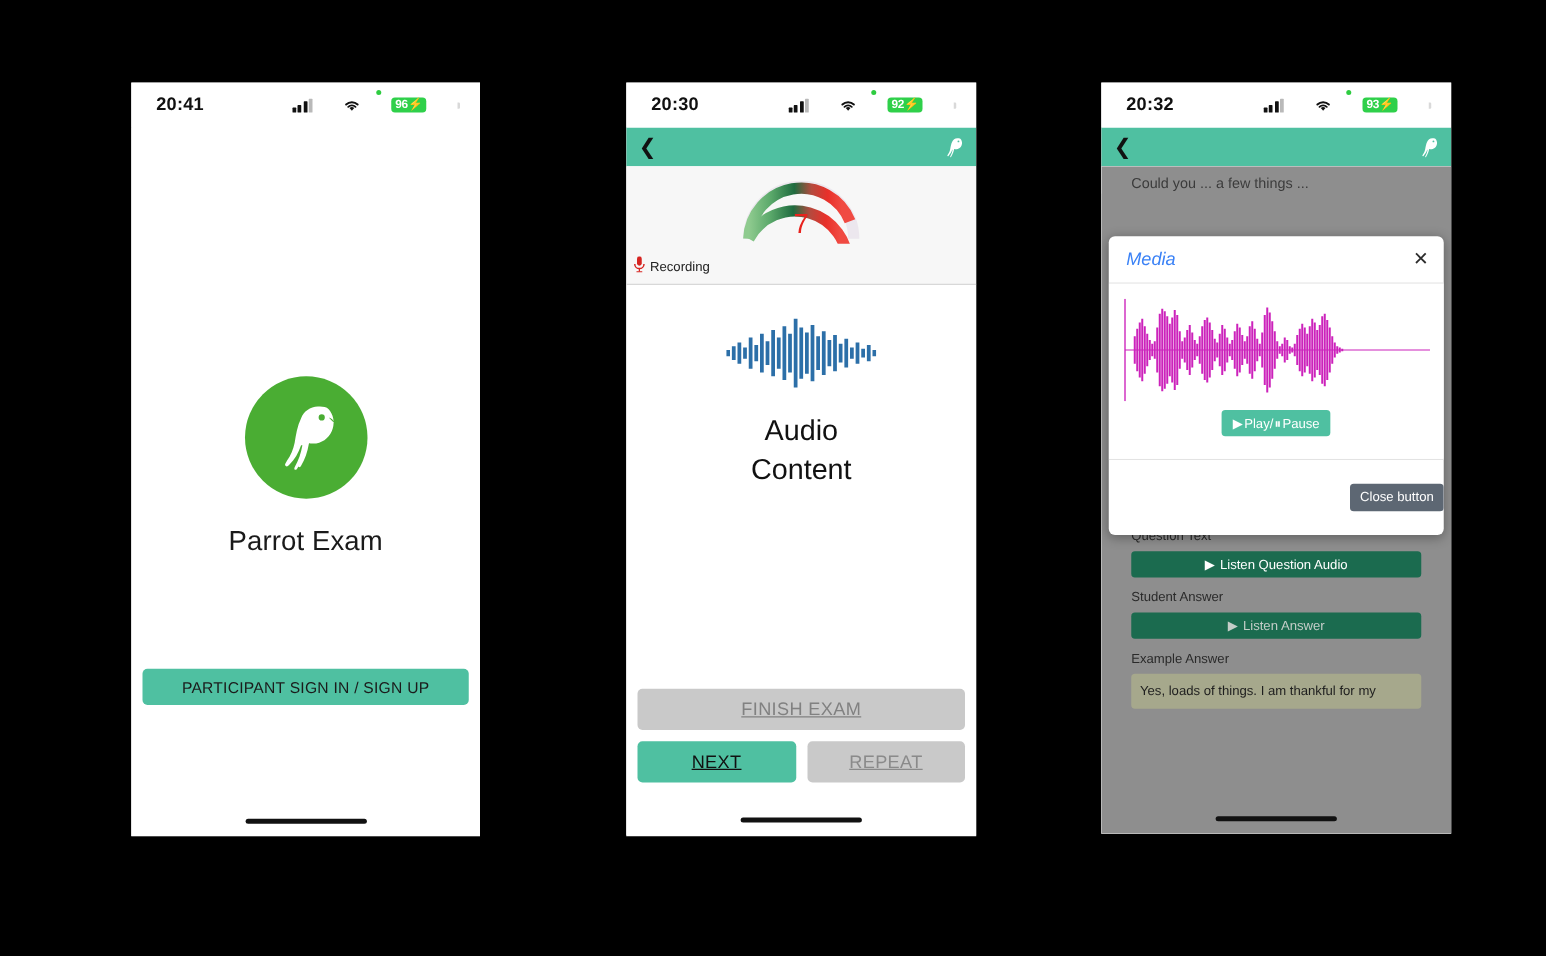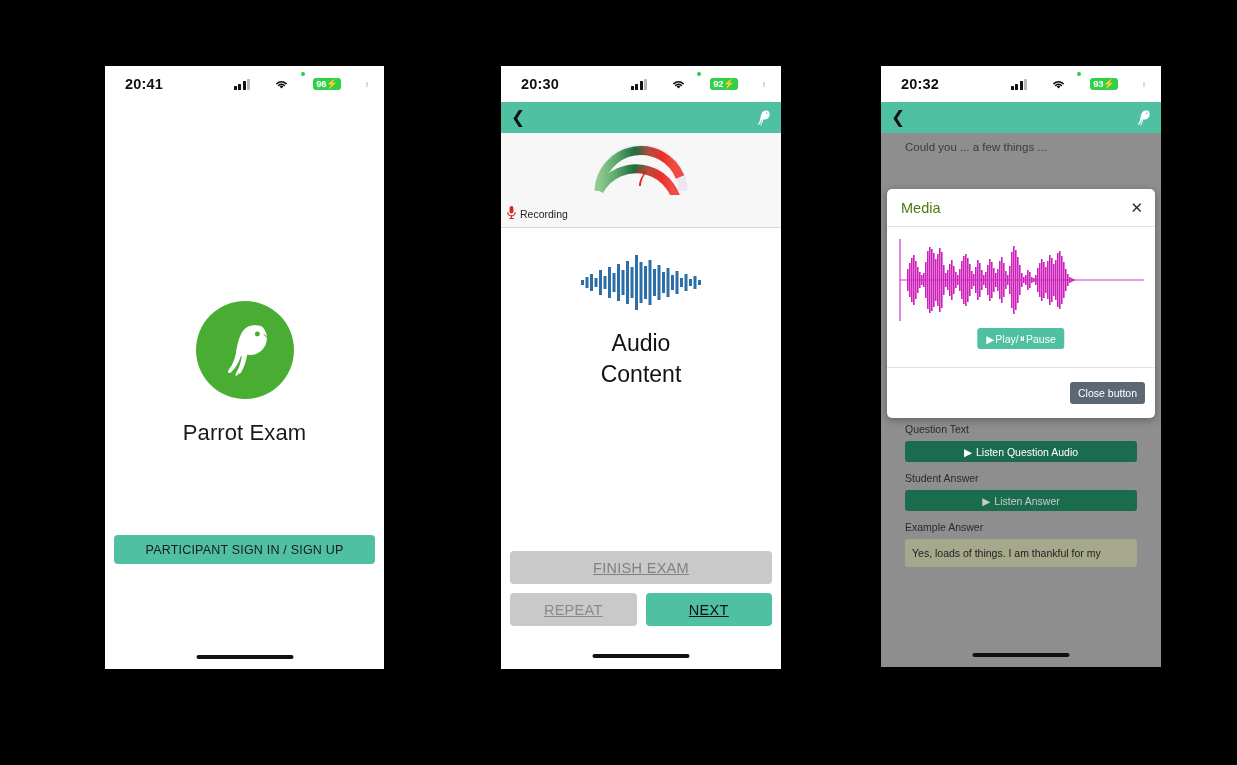--- a/index.html
+++ b/index.html
@@ -237,40 +237,39 @@
     z-index: 5;
     box-shadow: 0 2px 9px rgba(0,0,0,.32);
     overflow: hidden;
   }
   .modal-head {
     height: 38px;
     display: flex; align-items: center; justify-content: space-between;
     padding: 0 12px 0 14px;
     border-bottom: 1px solid #e3e3e3;
   }
-  .modal-title { font-size: 14.5px; color: #4d7c0f; }
+  .modal-title { font-size: 14.5px; color: #3b82f6; font-style: italic; }
   .modal-x { font-size: 15px; color: #2c2c2c; line-height: 1; }
   .modal-body { position: relative; height: 140px; background: #fff; }
   .wave-mag { position: absolute; left: 11px; top: 12px; }
   .play-btn {
     position: absolute;
     left: 50%; transform: translateX(-50%);
     top: 101px;
     height: 21px; padding: 0 9px;
     background: #4fc0a1;
     border: none; border-radius: 3px;
     color: #ffffff; font-size: 10.5px;
     display: flex; align-items: center; gap: 1px;
     font-family: "Liberation Sans", sans-serif;
   }
   .modal-foot {
-    height: 51px;
+    height: 61px;
     border-top: 1px solid #e3e3e3;
     display: flex; align-items: center; justify-content: flex-end;
-    padding-right: 10px;
   }
   .close-btn {
     background: #5d6773; color: #fff;
     border: none; border-radius: 3px;
     font-size: 10.5px; padding: 5px 8px;
     font-family: "Liberation Sans", sans-serif;
   }
 </style>
 </head>
 <body>
@@ -414,22 +413,22 @@
         </svg>
       </div>
       <div class="audio-title">
         <div>Audio</div>
         <div>Content</div>
       </div>
 
       <div class="s2-actions">
         <button class="btn btn-finish">FINISH EXAM</button>
         <div class="btn-row">
+          <button class="btn btn-next">NEXT</button>
           <button class="btn btn-repeat">REPEAT</button>
-          <button class="btn btn-next">NEXT</button>
         </div>
       </div>
       <div class="home-ind"></div>
     </div>
   </div>
 
   <div class="phone" id="phone3">
 
     <div class="statusbar">
       <span class="greendot"></span>

